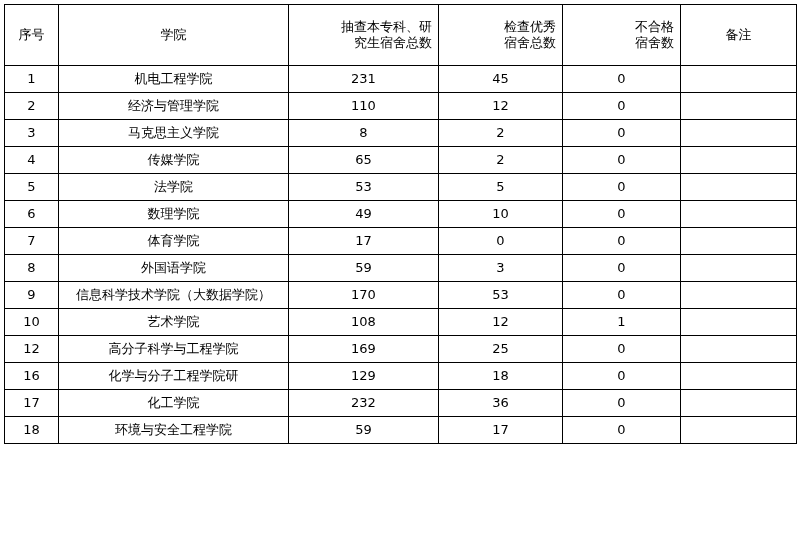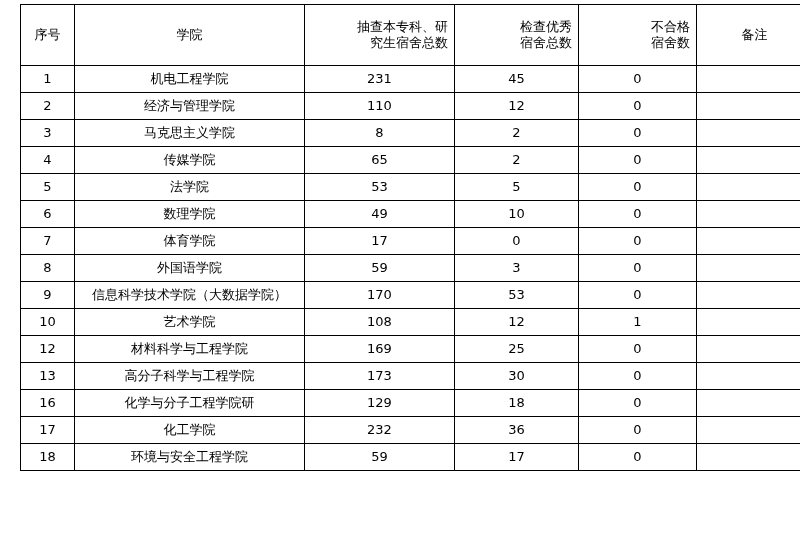--- a/index.html
+++ b/index.html
@@ -11,21 +11,21 @@
     width: 800px;
     height: 547px;
     font-family: "DejaVu Sans", "Liberation Sans", sans-serif;
     color: #000000;
     overflow: hidden;
   }
   .sheet {
     width: 800px;
     height: 465px;
     box-sizing: border-box;
-    padding: 4px 4px 0 20px;
+    padding: 4px 4px 0 4px;
   }
   table.dorm-table {
     border-collapse: collapse;
     table-layout: fixed;
     width: 792px;
     margin: 0 auto;
   }
   table.dorm-table th,
   table.dorm-table td {
     border: 1px solid #000000;
@@ -178,31 +178,23 @@
         <tr>
           <td class="col-num">10</td>
           <td class="col-college">艺术学院</td>
           <td class="col-num">108</td>
           <td class="col-num">12</td>
           <td class="col-num">1</td>
           <td class="col-num"></td>
         </tr>
         <tr>
           <td class="col-num">12</td>
-          <td class="col-college">材料科学与工程学院</td>
+          <td class="col-college">高分子科学与工程学院</td>
           <td class="col-num">169</td>
           <td class="col-num">25</td>
-          <td class="col-num">0</td>
-          <td class="col-num"></td>
-        </tr>
-        <tr>
-          <td class="col-num">13</td>
-          <td class="col-college">高分子科学与工程学院</td>
-          <td class="col-num">173</td>
-          <td class="col-num">30</td>
           <td class="col-num">0</td>
           <td class="col-num"></td>
         </tr>
         <tr>
           <td class="col-num">16</td>
           <td class="col-college">化学与分子工程学院研</td>
           <td class="col-num">129</td>
           <td class="col-num">18</td>
           <td class="col-num">0</td>
           <td class="col-num"></td>

